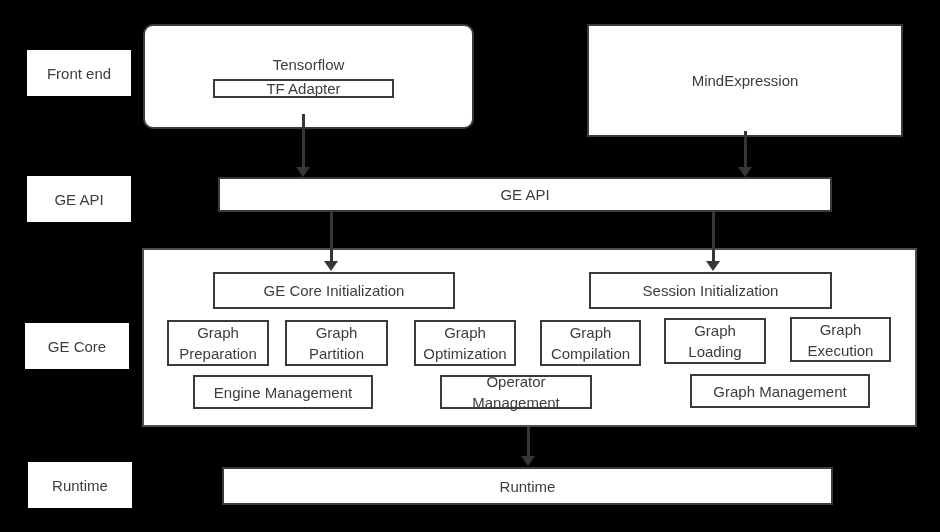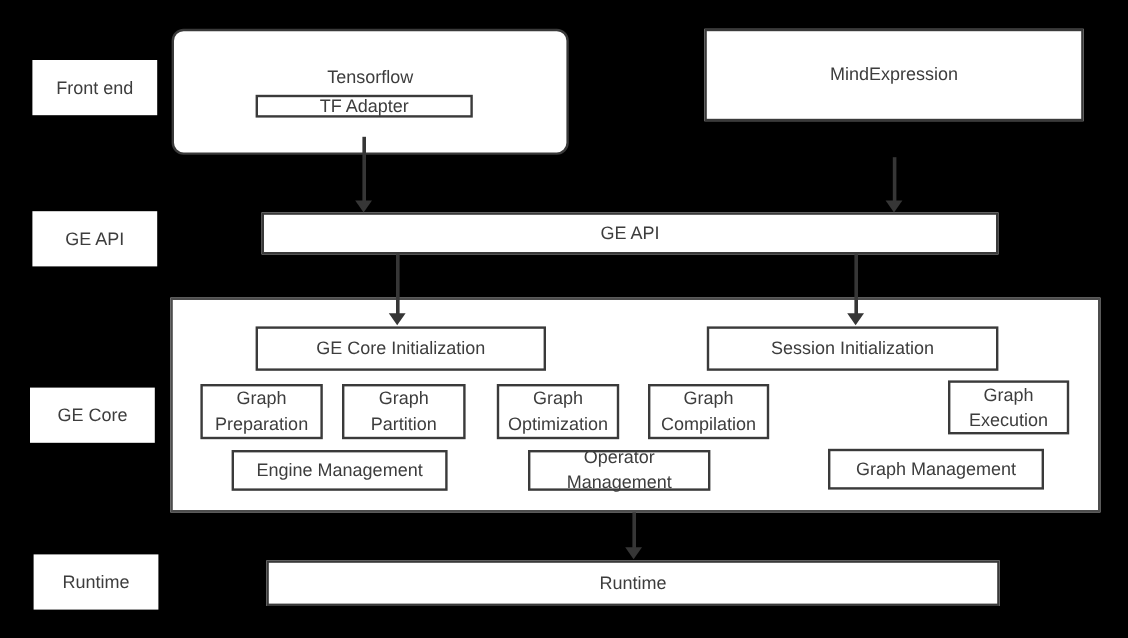--- a/index.html
+++ b/index.html
@@ -62,33 +62,34 @@
   <div class="rail-label" style="left:27px;top:50px;width:104px;height:46px">Front end</div>
   <div class="rail-label" style="left:27px;top:176px;width:104px;height:46px">GE API</div>
   <div class="rail-label" style="left:25px;top:323px;width:104px;height:46px">GE Core</div>
   <div class="rail-label" style="left:28px;top:462px;width:104px;height:46px">Runtime</div>
 
   <div class="box outer-box tensorflow" style="left:143px;top:24px;width:331px;height:105px">
     <div class="tf-label">Tensorflow</div>
     <div class="box" style="left:68px;top:53px;width:181px;height:19px">TF Adapter</div>
   </div>
 
-  <div class="box outer-box" style="left:587px;top:24px;width:316px;height:77px">MindExpression</div>
+  <div class="box outer-box" style="left:587px;top:24px;width:316px;height:113px">MindExpression</div>
 
   <div class="box" style="left:218px;top:177px;width:614px;height:35px">GE API</div>
 
   <div class="ge-core-container" style="left:142px;top:248px;width:775px;height:179px">
 
     <div class="box" style="left:69px;top:22px;width:242px;height:37px">GE Core Initialization</div>
     <div class="box" style="left:445px;top:22px;width:243px;height:37px">Session Initialization</div>
 
     <div class="box module" style="left:23px;top:70px;width:102px;height:46px">Graph Preparation</div>
     <div class="box module" style="left:141px;top:70px;width:103px;height:46px">Graph Partition</div>
     <div class="box module" style="left:270px;top:70px;width:102px;height:46px">Graph Optimization</div>
     <div class="box module" style="left:396px;top:70px;width:101px;height:46px">Graph Compilation</div>
+    <div class="box module" style="left:520px;top:68px;width:102px;height:46px">Graph Loading</div>
     <div class="box module" style="left:646px;top:67px;width:101px;height:45px">Graph Execution</div>
 
     <div class="box" style="left:49px;top:125px;width:180px;height:34px">Engine Management</div>
     <div class="box" style="left:296px;top:125px;width:152px;height:34px">Operator Management</div>
     <div class="box" style="left:546px;top:124px;width:180px;height:34px">Graph Management</div>
   </div>
 
   <div class="box" style="left:222px;top:467px;width:611px;height:38px">Runtime</div>
 
   <div class="arrow" style="left:296px;top:114px;height:63px">

